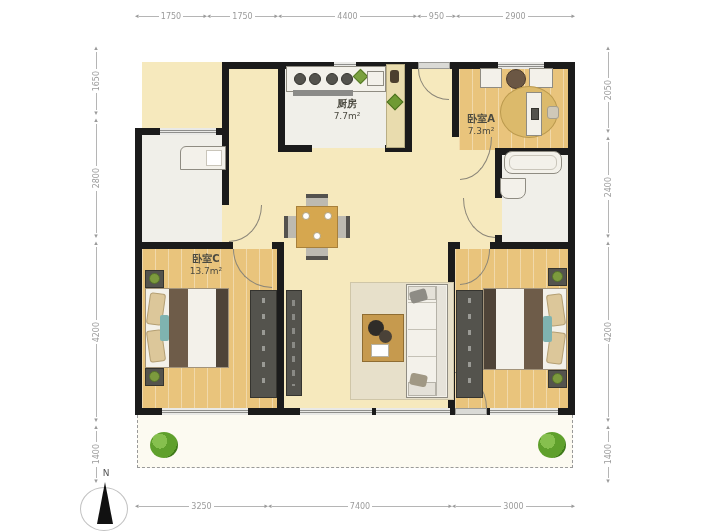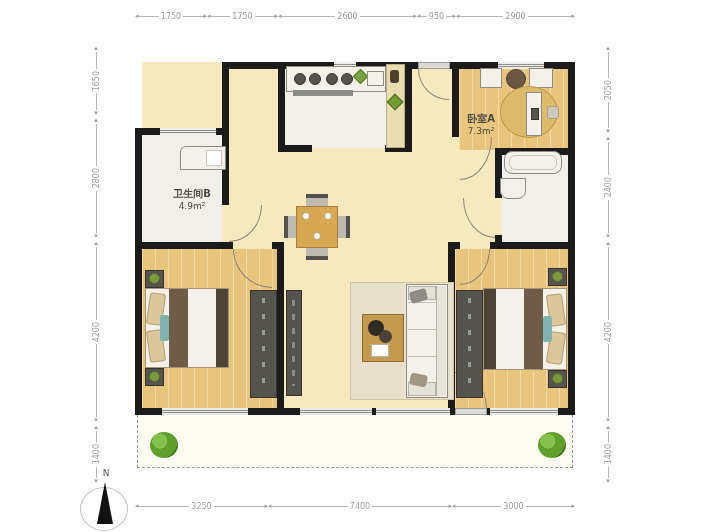--- a/index.html
+++ b/index.html
@@ -50,21 +50,21 @@
   <div class="abs dim" style="left:207px;top:10px;width:71px;height:12px;">
       <span class="ar">◂</span>
       <span class="ln"></span>
       <span class="tx">1750</span>
       <span class="ln"></span>
       <span class="ar">▸</span>
     </div>
   <div class="abs dim" style="left:278px;top:10px;width:139px;height:12px;">
       <span class="ar">◂</span>
       <span class="ln"></span>
-      <span class="tx">2600</span>
+      <span class="tx">4400</span>
       <span class="ln"></span>
       <span class="ar">▸</span>
     </div>
   <div class="abs dim" style="left:417px;top:10px;width:39px;height:12px;">
       <span class="ar">◂</span>
       <span class="ln"></span>
       <span class="tx">950</span>
       <span class="ln"></span>
       <span class="ar">▸</span>
     </div>
@@ -281,27 +281,31 @@
   <div class="abs" style="left:483px;top:288px;width:84px;height:82px;border:1px solid #a2937a;background:#f3f1ea;"></div>
   <div class="abs pillow" style="left:548px;top:294px;width:16px;height:32px;transform:rotate(-8deg);"></div>
   <div class="abs pillow" style="left:548px;top:332px;width:16px;height:32px;transform:rotate(8deg);"></div>
   <div class="abs" style="left:543px;top:316px;width:9px;height:26px;background:#7fb3b0;border-radius:2px;"></div>
   <div class="abs" style="left:524px;top:289px;width:19px;height:80px;background:#6e5c49;"></div>
   <div class="abs" style="left:484px;top:289px;width:12px;height:80px;background:#4f4438;"></div>
 
   <div class="abs plantblob" style="left:150px;top:432px;width:28px;height:26px;"></div>
   <div class="abs plantblob" style="left:538px;top:432px;width:28px;height:26px;"></div>
 
+  <div class="abs rlabel" style="left:312px;top:98px;width:70px;">
+    <div class="rname">厨房</div>
+    <div class="rarea">7.7m²</div>
+  </div>
   <div class="abs rlabel" style="left:451px;top:113px;width:60px;">
     <div class="rname">卧室A</div>
     <div class="rarea">7.3m²</div>
   </div>
-  <div class="abs rlabel" style="left:157px;top:188px;width:70px;">
-    <div class="rname">卫生间B</div>
-    <div class="rarea">4.9m²</div>
+  <div class="abs rlabel" style="left:171px;top:253px;width:70px;">
+    <div class="rname">卧室C</div>
+    <div class="rarea">13.7m²</div>
   </div>
 
   <div class="abs" style="left:78px;top:468px;width:56px;height:64px;">
     <div class="abs" style="left:18px;top:0;width:20px;text-align:center;font-size:9px;color:#555;">N</div>
     <div class="abs circ" style="left:2px;top:19px;width:48px;height:44px;border:1px solid #c2c2c2;"></div>
     <div class="abs" style="left:19px;top:14px;width:0;height:0;border-left:8px solid transparent;border-right:8px solid transparent;border-bottom:42px solid #111;"></div>
   </div>
 
 </div>
 

